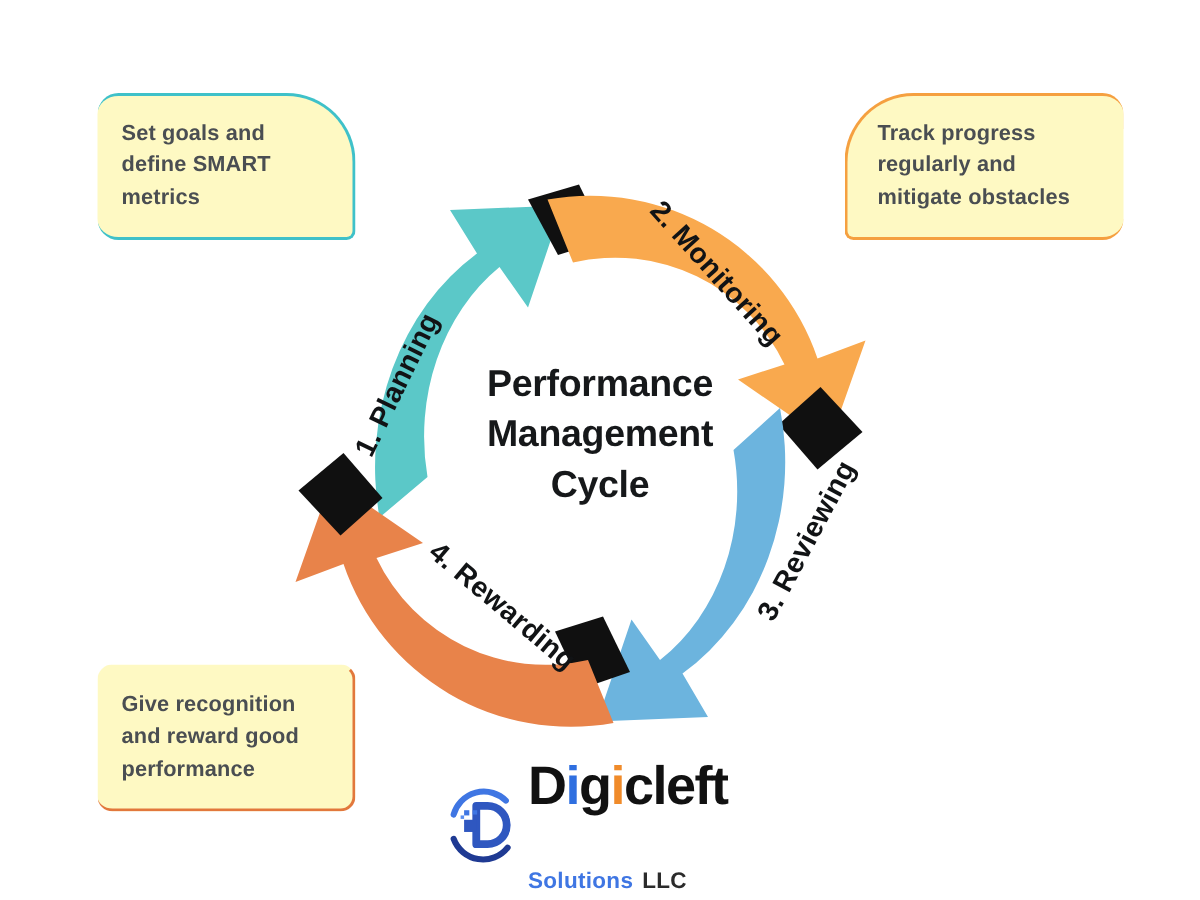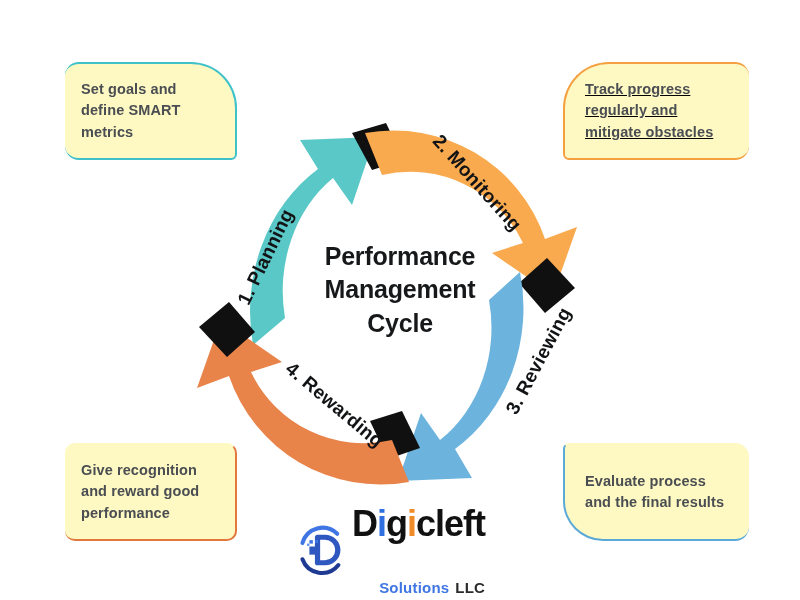--- a/index.html
+++ b/index.html
@@ -55,21 +55,20 @@
   #box-monitoring {
     left: 563px; top: 62px; width: 186px; height: 98px;
     border-top: 2.5px solid #f5a040;
     border-left: 2.5px solid #f5a040;
     border-bottom: 2.5px solid #f5a040;
     border-top-right-radius: 14px;
     border-bottom-right-radius: 14px;
     border-top-left-radius: 46px;
     border-bottom-left-radius: 6px;
     padding: 0 14px 0 20px;
-    text-decoration: underline;
   }
   
   #box-rewarding {
     left: 65px; top: 443px; width: 172px; height: 98px;
     border-top: 2.5px solid rgba(226,122,60,0);
     border-right: 2.5px solid #e2783c;
     border-bottom: 2.5px solid #e2783c;
     border-top-left-radius: 14px;
     border-top-right-radius: 6px;
     border-bottom-left-radius: 14px;
@@ -137,21 +136,20 @@
   #logo-wordmark {
     font-size: 36px;
     font-weight: 800;
     letter-spacing: -1px;
     color: #111111;
   }
   #logo-wordmark .blue { color: #2f6fe0; }
   #logo-wordmark .orange { color: #f08b2a; }
   #logo-sub {
     margin-top: 2px;
-    text-align: right;
     font-size: 15px;
     font-weight: 700;
     letter-spacing: .2px;
   }
   #logo-sub .sol { color: #3f76e3; }
   #logo-sub .llc { color: #2b2b2b; }
 </style>
 </head>
 <body>
 
@@ -235,24 +233,20 @@
 regularly and
 mitigate obstacles</div>
   </div>
 
   <div class="callout" id="box-rewarding">
     <div class="ctext">Give recognition
 and reward good
 performance</div>
   </div>
 
-  <div class="callout" id="box-reviewing">
-    <div class="ctext">Evaluate process
-and the final results</div>
-  </div>
 
   <div id="logo">
 
     <svg id="logo-mark" viewBox="0 0 100 100">
 
       <path d="M 78 22 A 36 36 0 0 0 18 38" fill="none" stroke="#3f76e3" stroke-width="7" stroke-linecap="round"></path>
       <path d="M 18 66 A 36 36 0 0 0 80 76" fill="none" stroke="#1f3a93" stroke-width="7" stroke-linecap="round"></path>
 
       <path d="M 44 28 L 57 28 A 22 22 0 0 1 57 72 L 44 72 Z" fill="none" stroke="#2f57c0" stroke-width="9" stroke-linejoin="round"></path>
 

